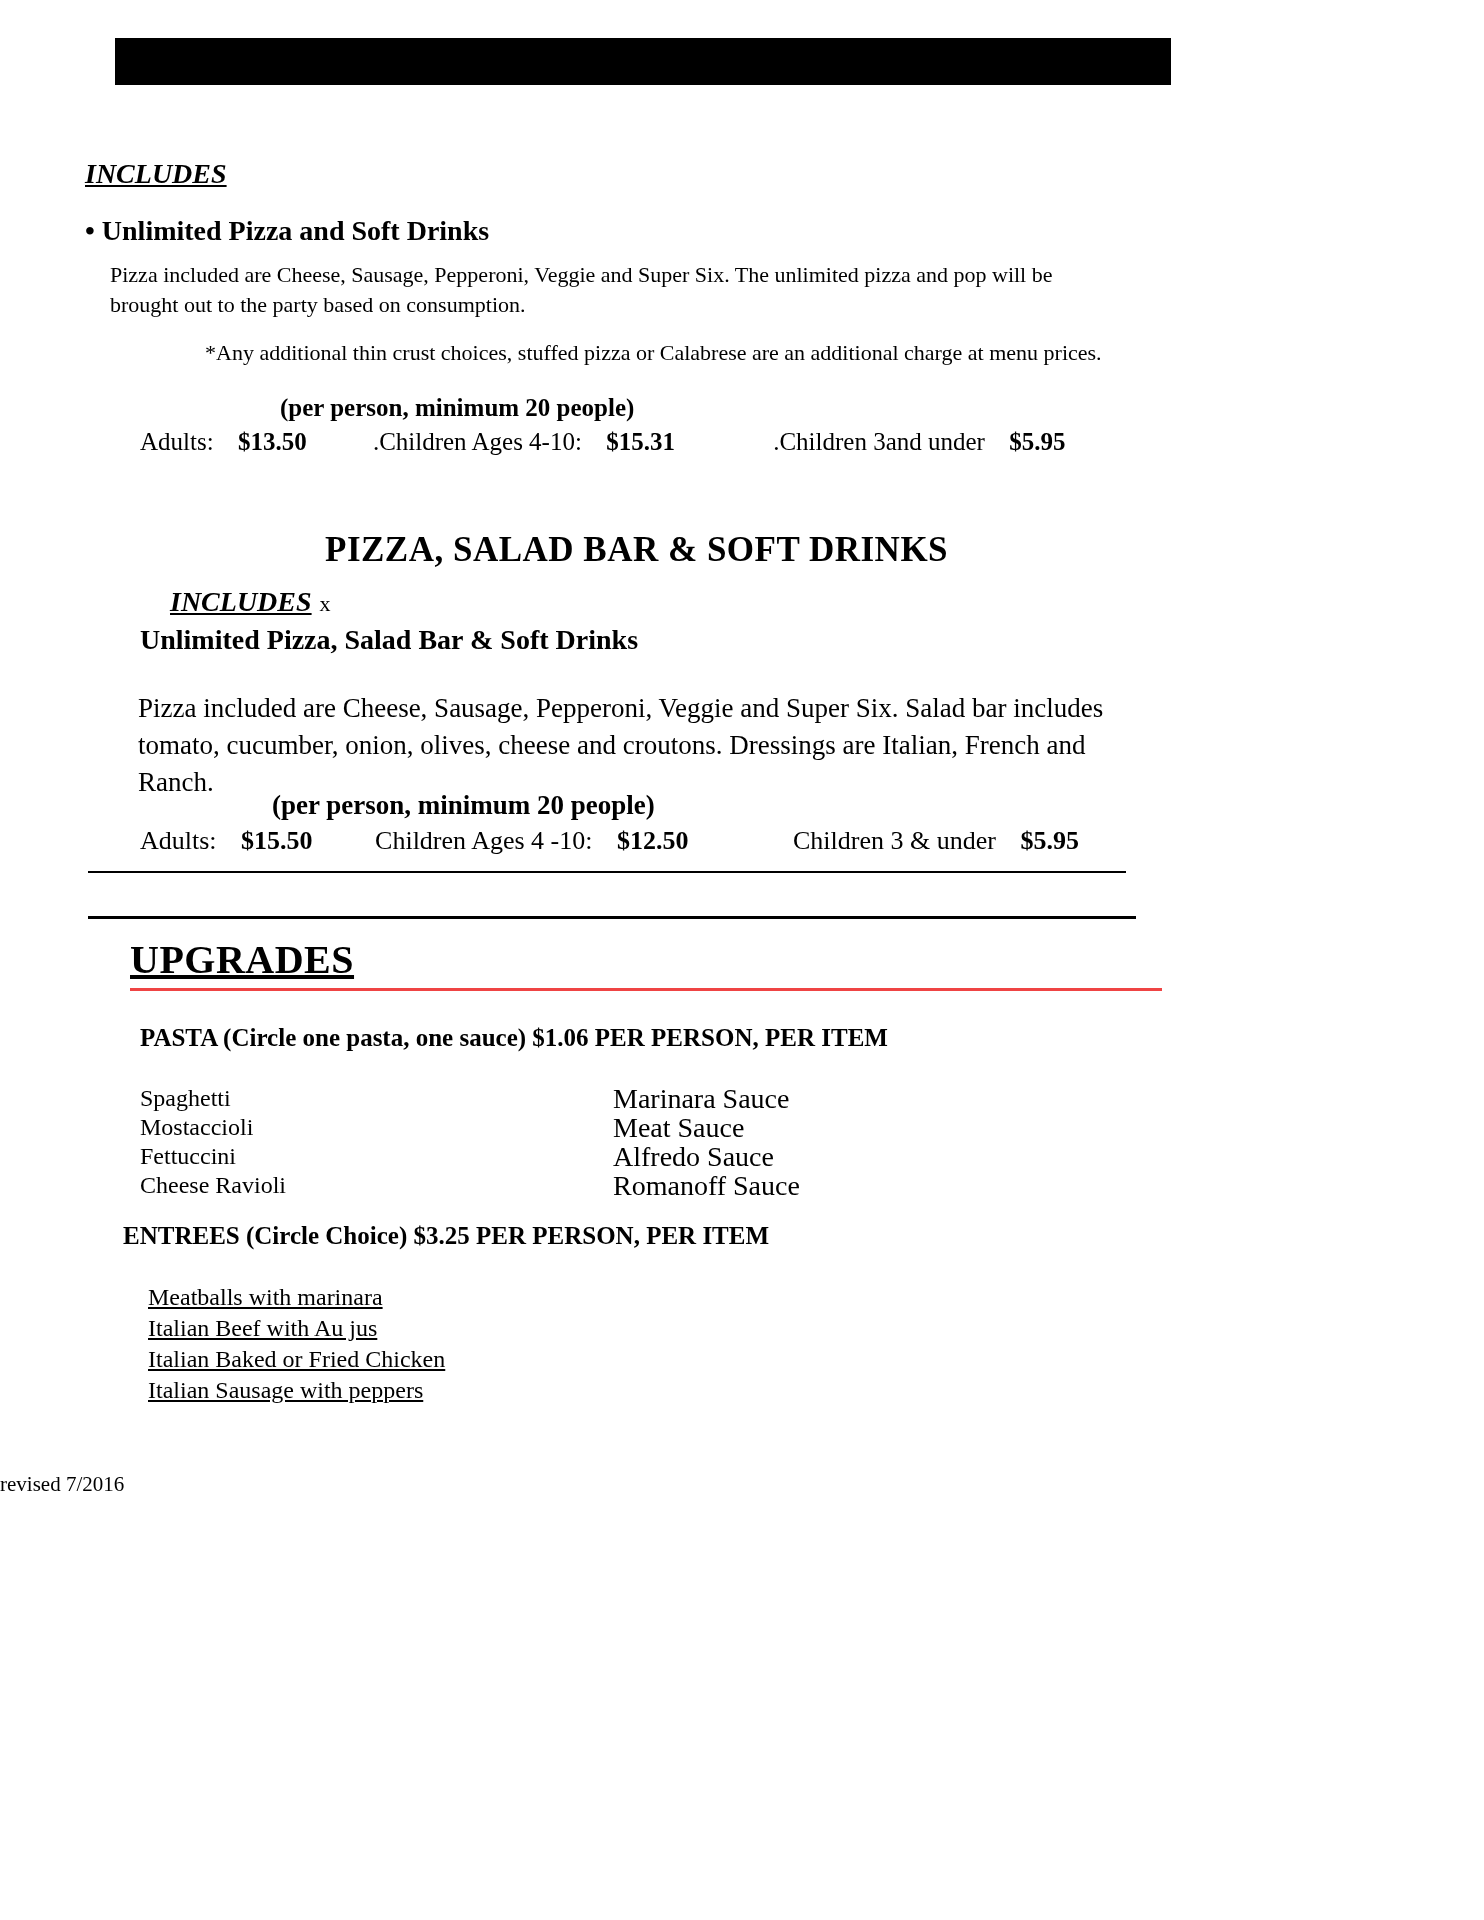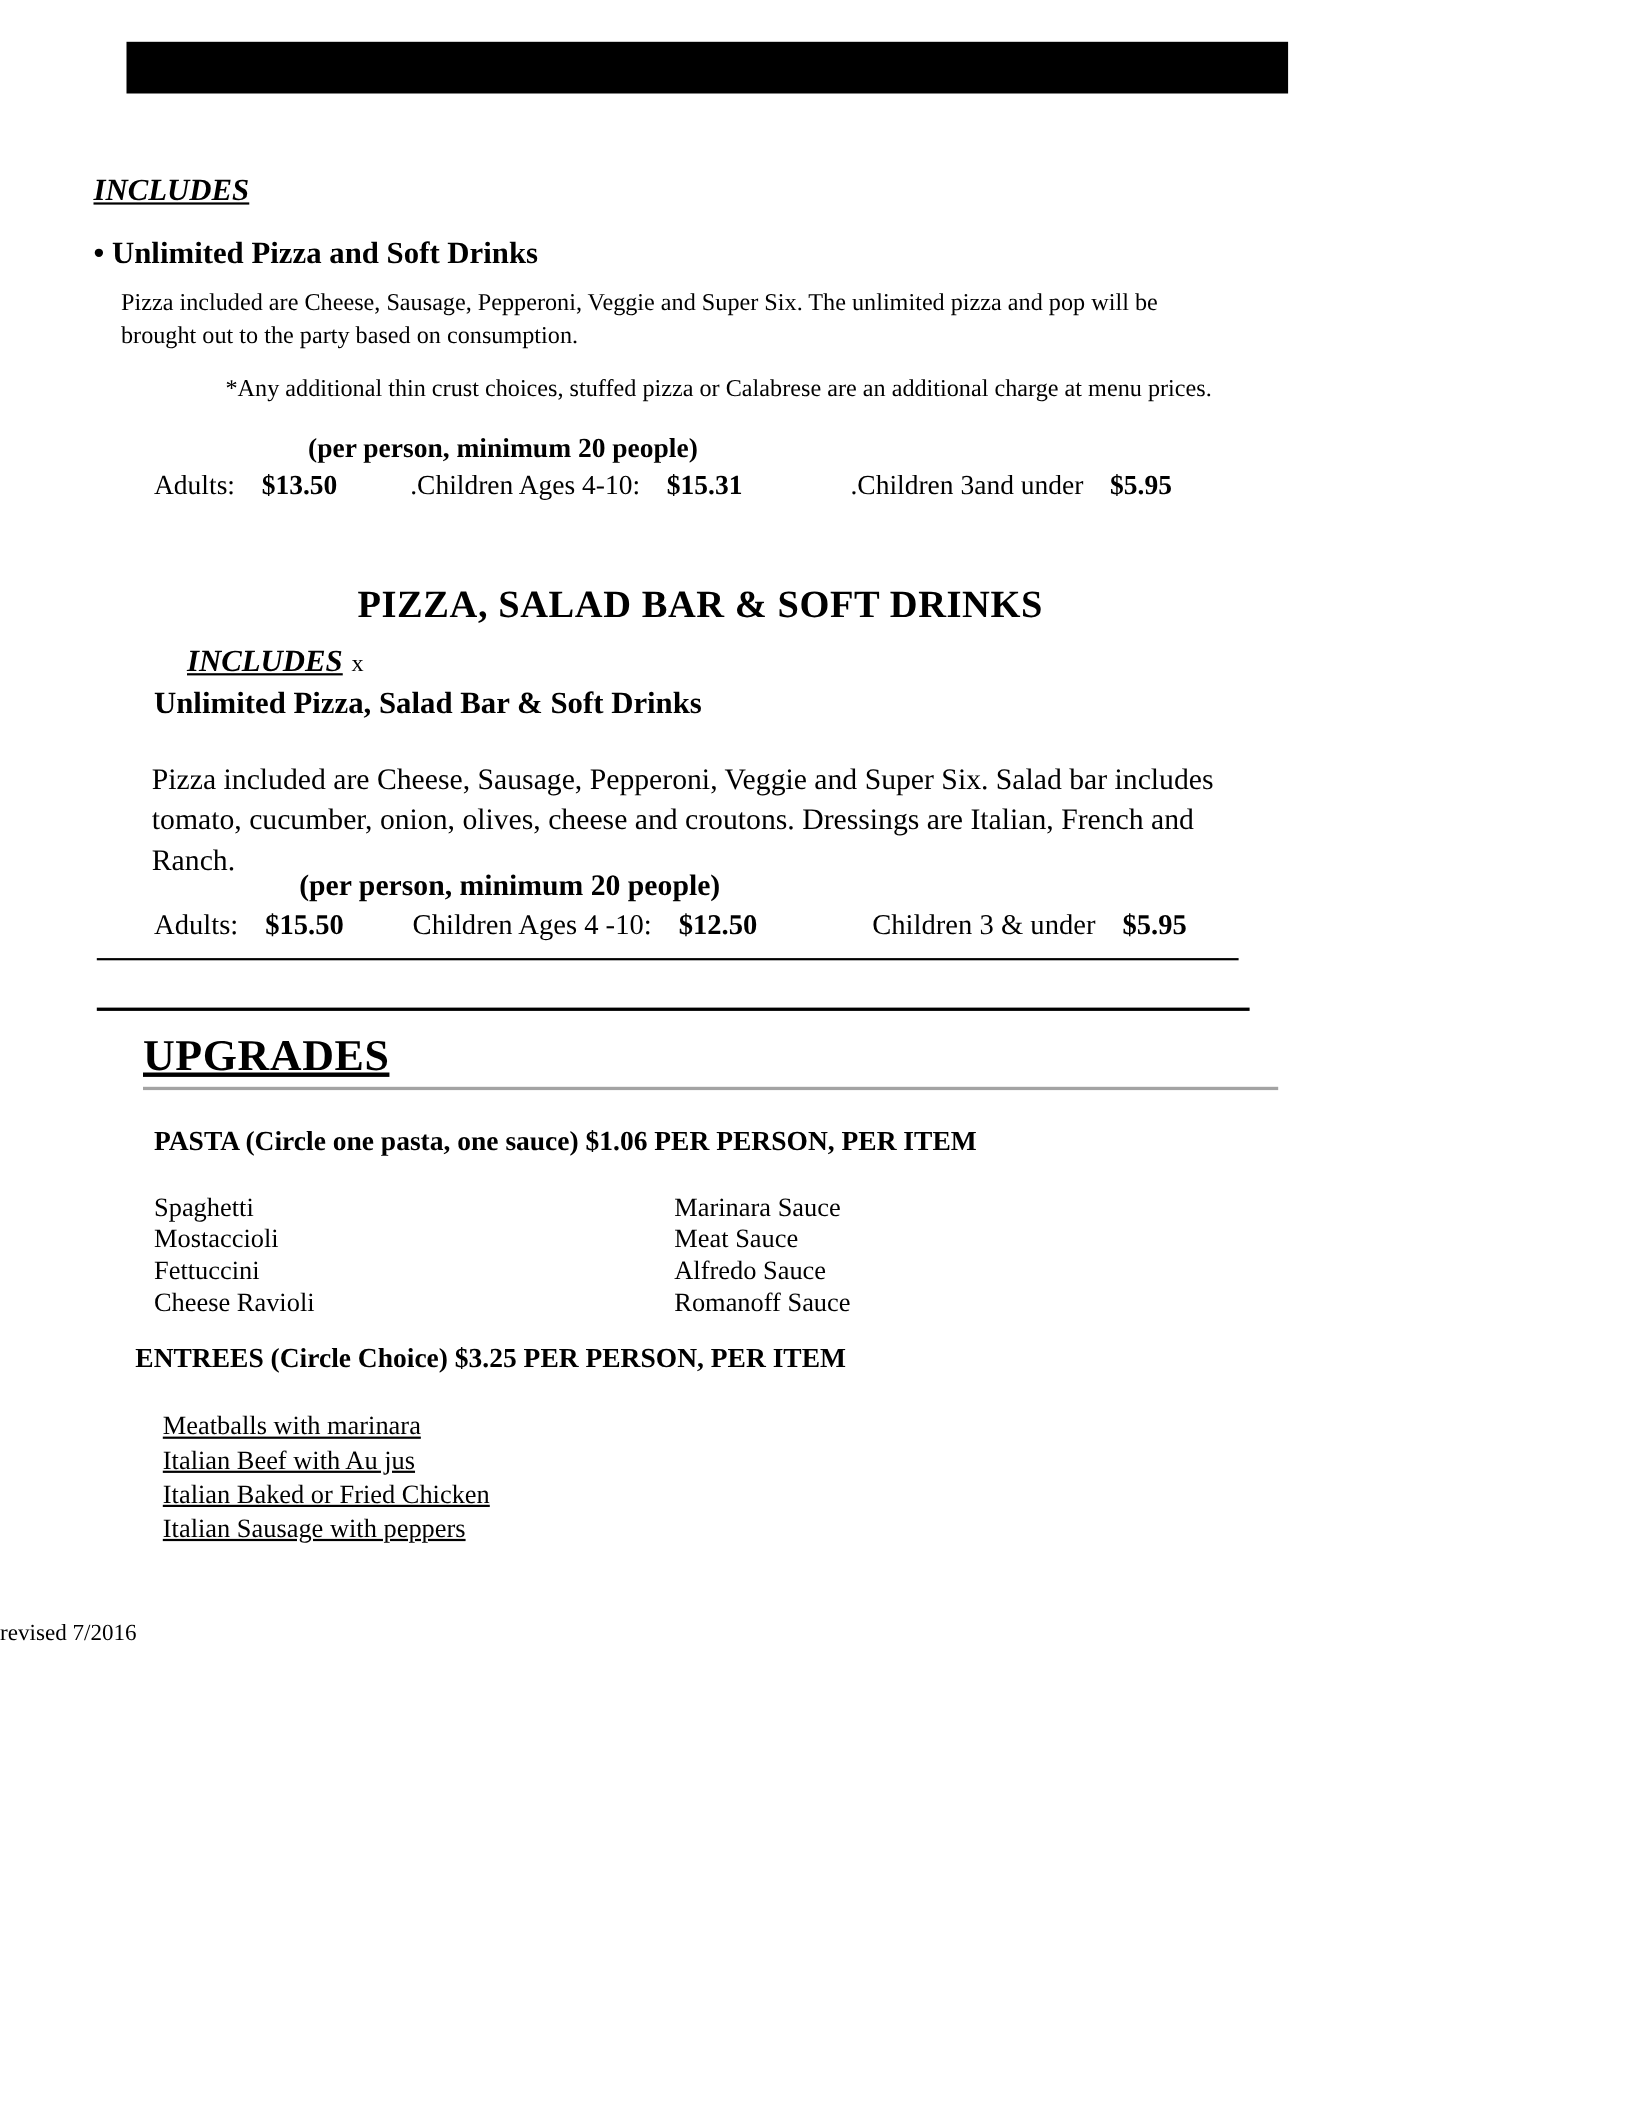--- a/index.html
+++ b/index.html
@@ -88,33 +88,33 @@
   .b { font-weight: bold; margin-left: 18px; }
 
   
   .hr1 { left: 88px; top: 871px; width: 1038px; height: 2px; background: #000; }
   .hr2 { left: 88px; top: 916px; width: 1048px; height: 3px; background: #000; }
 
   
   .upgrades-wrap {
     left: 130px; top: 936px;
     width: 1032px;
-    border-bottom: 3px solid #a3a3a3;
+    border-bottom: 3px solid #ef4444;
     padding-bottom: 5px;
   }
   .upgrades-wrap .upgrades-text {
     font-size: 40px; font-weight: bold; letter-spacing: 0.5px;
     text-decoration: underline;
   }
   .pasta-header {
     left: 140px; top: 1024px;
     font-size: 25px; font-weight: bold;
   }
   .pasta-left  { left: 140px; top: 1084px; font-size: 24px; line-height: 29px; }
-  .pasta-right { left: 613px; top: 1084px; font-size: 24px; line-height: 29px; }
+  .pasta-right { left: 613px; top: 1084px; font-size: 28px; line-height: 29px; }
   .entrees-header {
     left: 123px; top: 1222px;
     font-size: 25px; font-weight: bold;
   }
   .entrees-list {
     left: 148px; top: 1282px;
     font-size: 24px; line-height: 31px; text-decoration: underline;
   }
   .footer {
     left: 0; top: 1472px;

